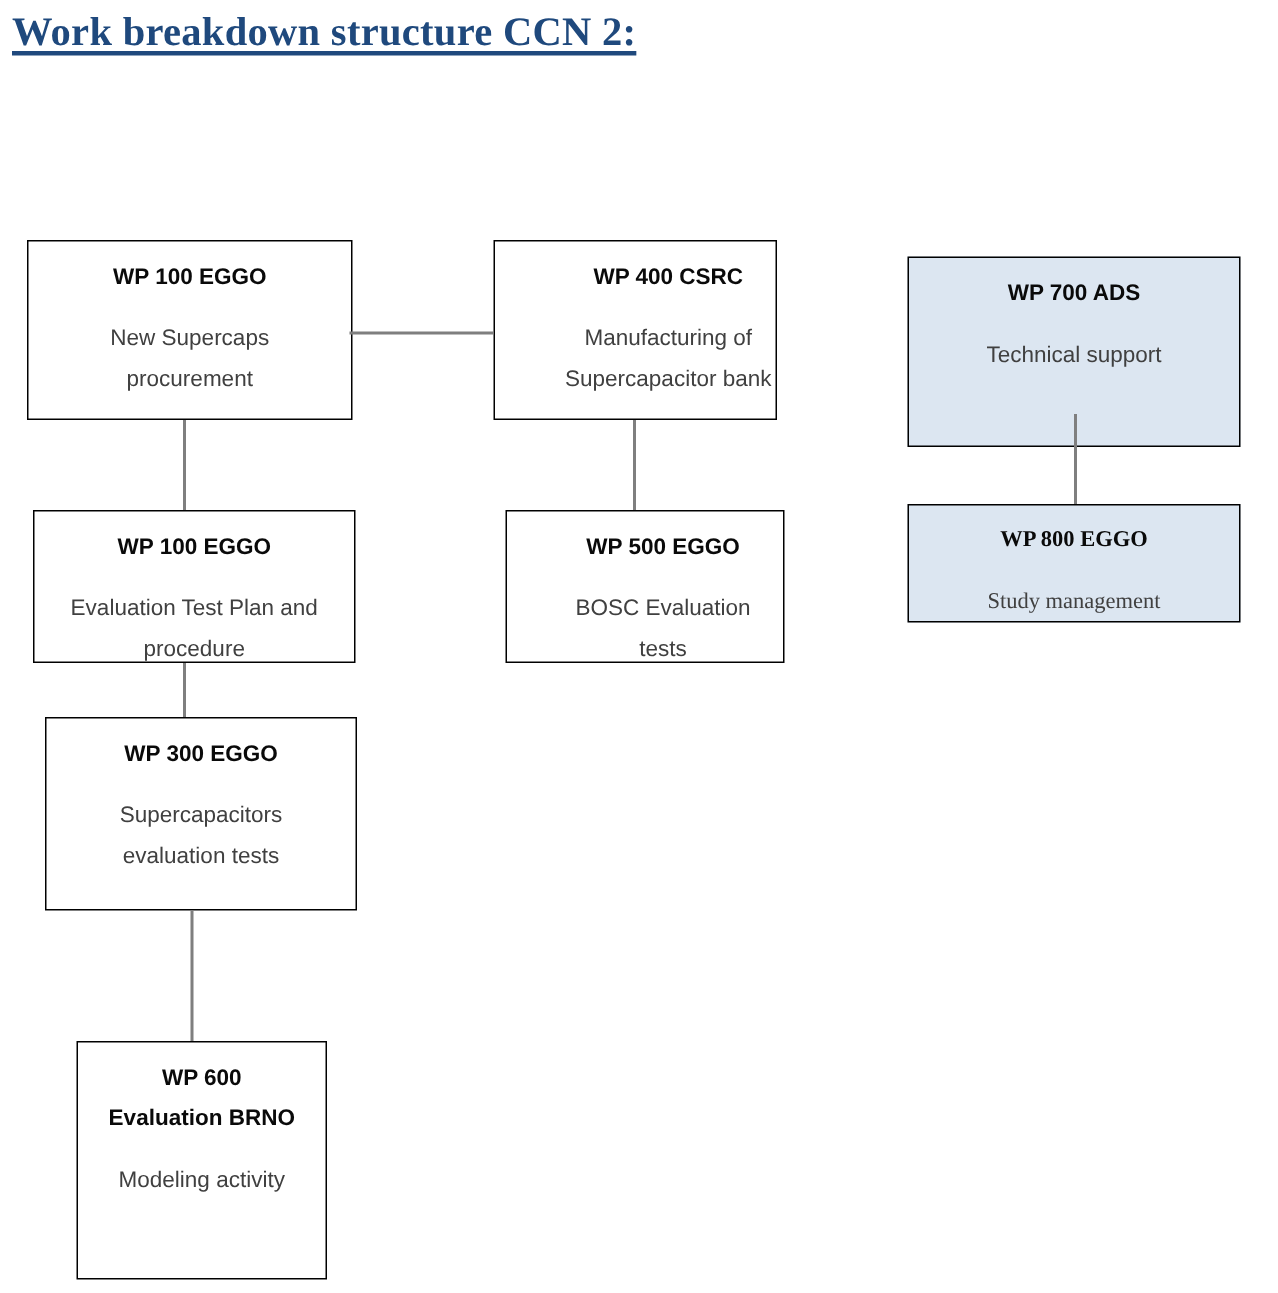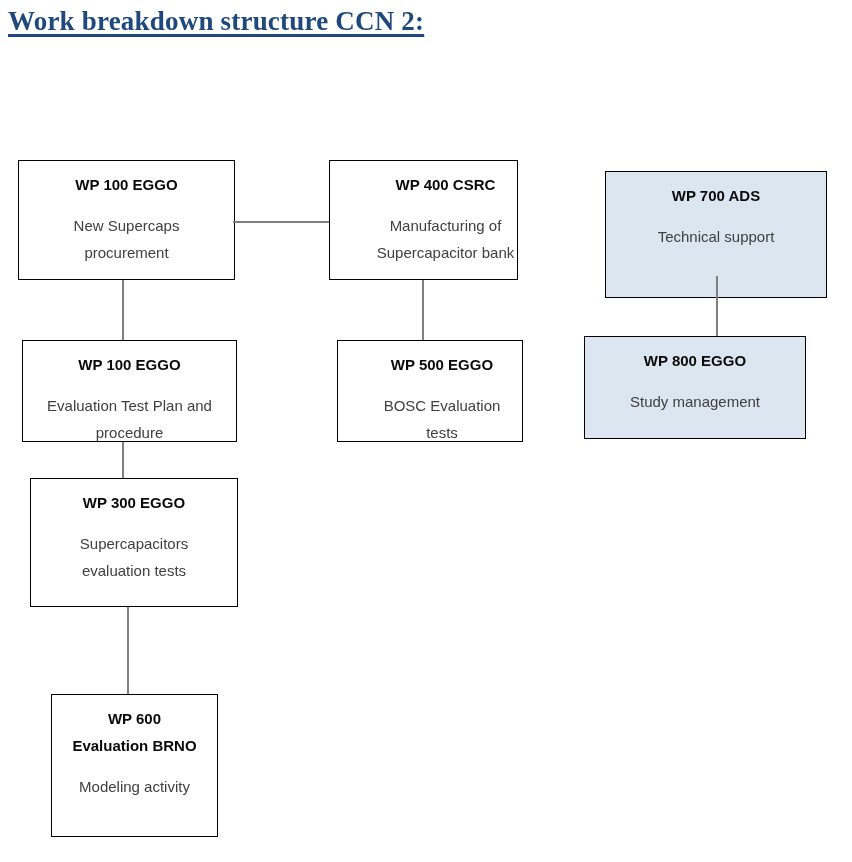--- a/index.html
+++ b/index.html
@@ -41,23 +41,23 @@
   .connector{position:absolute;background:var(--connector);}
   .connector.h{height:1.6px;}
   .connector.v{width:1.6px;}
 
   
   #box-wp100{left:18px;top:160px;width:217px;height:120px;}
   #box-wp400{left:329px;top:160px;width:189px;height:120px;padding-left:44px;}
   #box-wp700{left:605px;top:171px;width:222px;height:127px;}
   #box-wp200{left:22px;top:340px;width:215px;height:102px;}
   #box-wp500{left:337px;top:340px;width:186px;height:102px;padding-left:24px;}
-  #box-wp800{left:584px;top:336px;width:222px;height:103px;}
+  #box-wp800{left:605px;top:336px;width:222px;height:79px;font-family:Liberation Serif, serif;}
   #box-wp300{left:30px;top:478px;width:208px;height:129px;}
-  #box-wp600{left:51px;top:694px;width:167px;height:143px;}
+  #box-wp600{left:51px;top:694px;width:167px;height:159px;}
 
   
   #conn-100-400{left:233px;top:221px;width:96px;}
   #conn-100-200{left:122px;top:280px;height:60px;}
   #conn-400-500{left:422px;top:280px;height:60px;}
   #conn-700-800{left:716px;top:276px;height:60px;}
   #conn-200-300{left:122px;top:442px;height:36px;}
   #conn-300-600{left:127px;top:607px;height:87px;}
 </style>
 </head>

